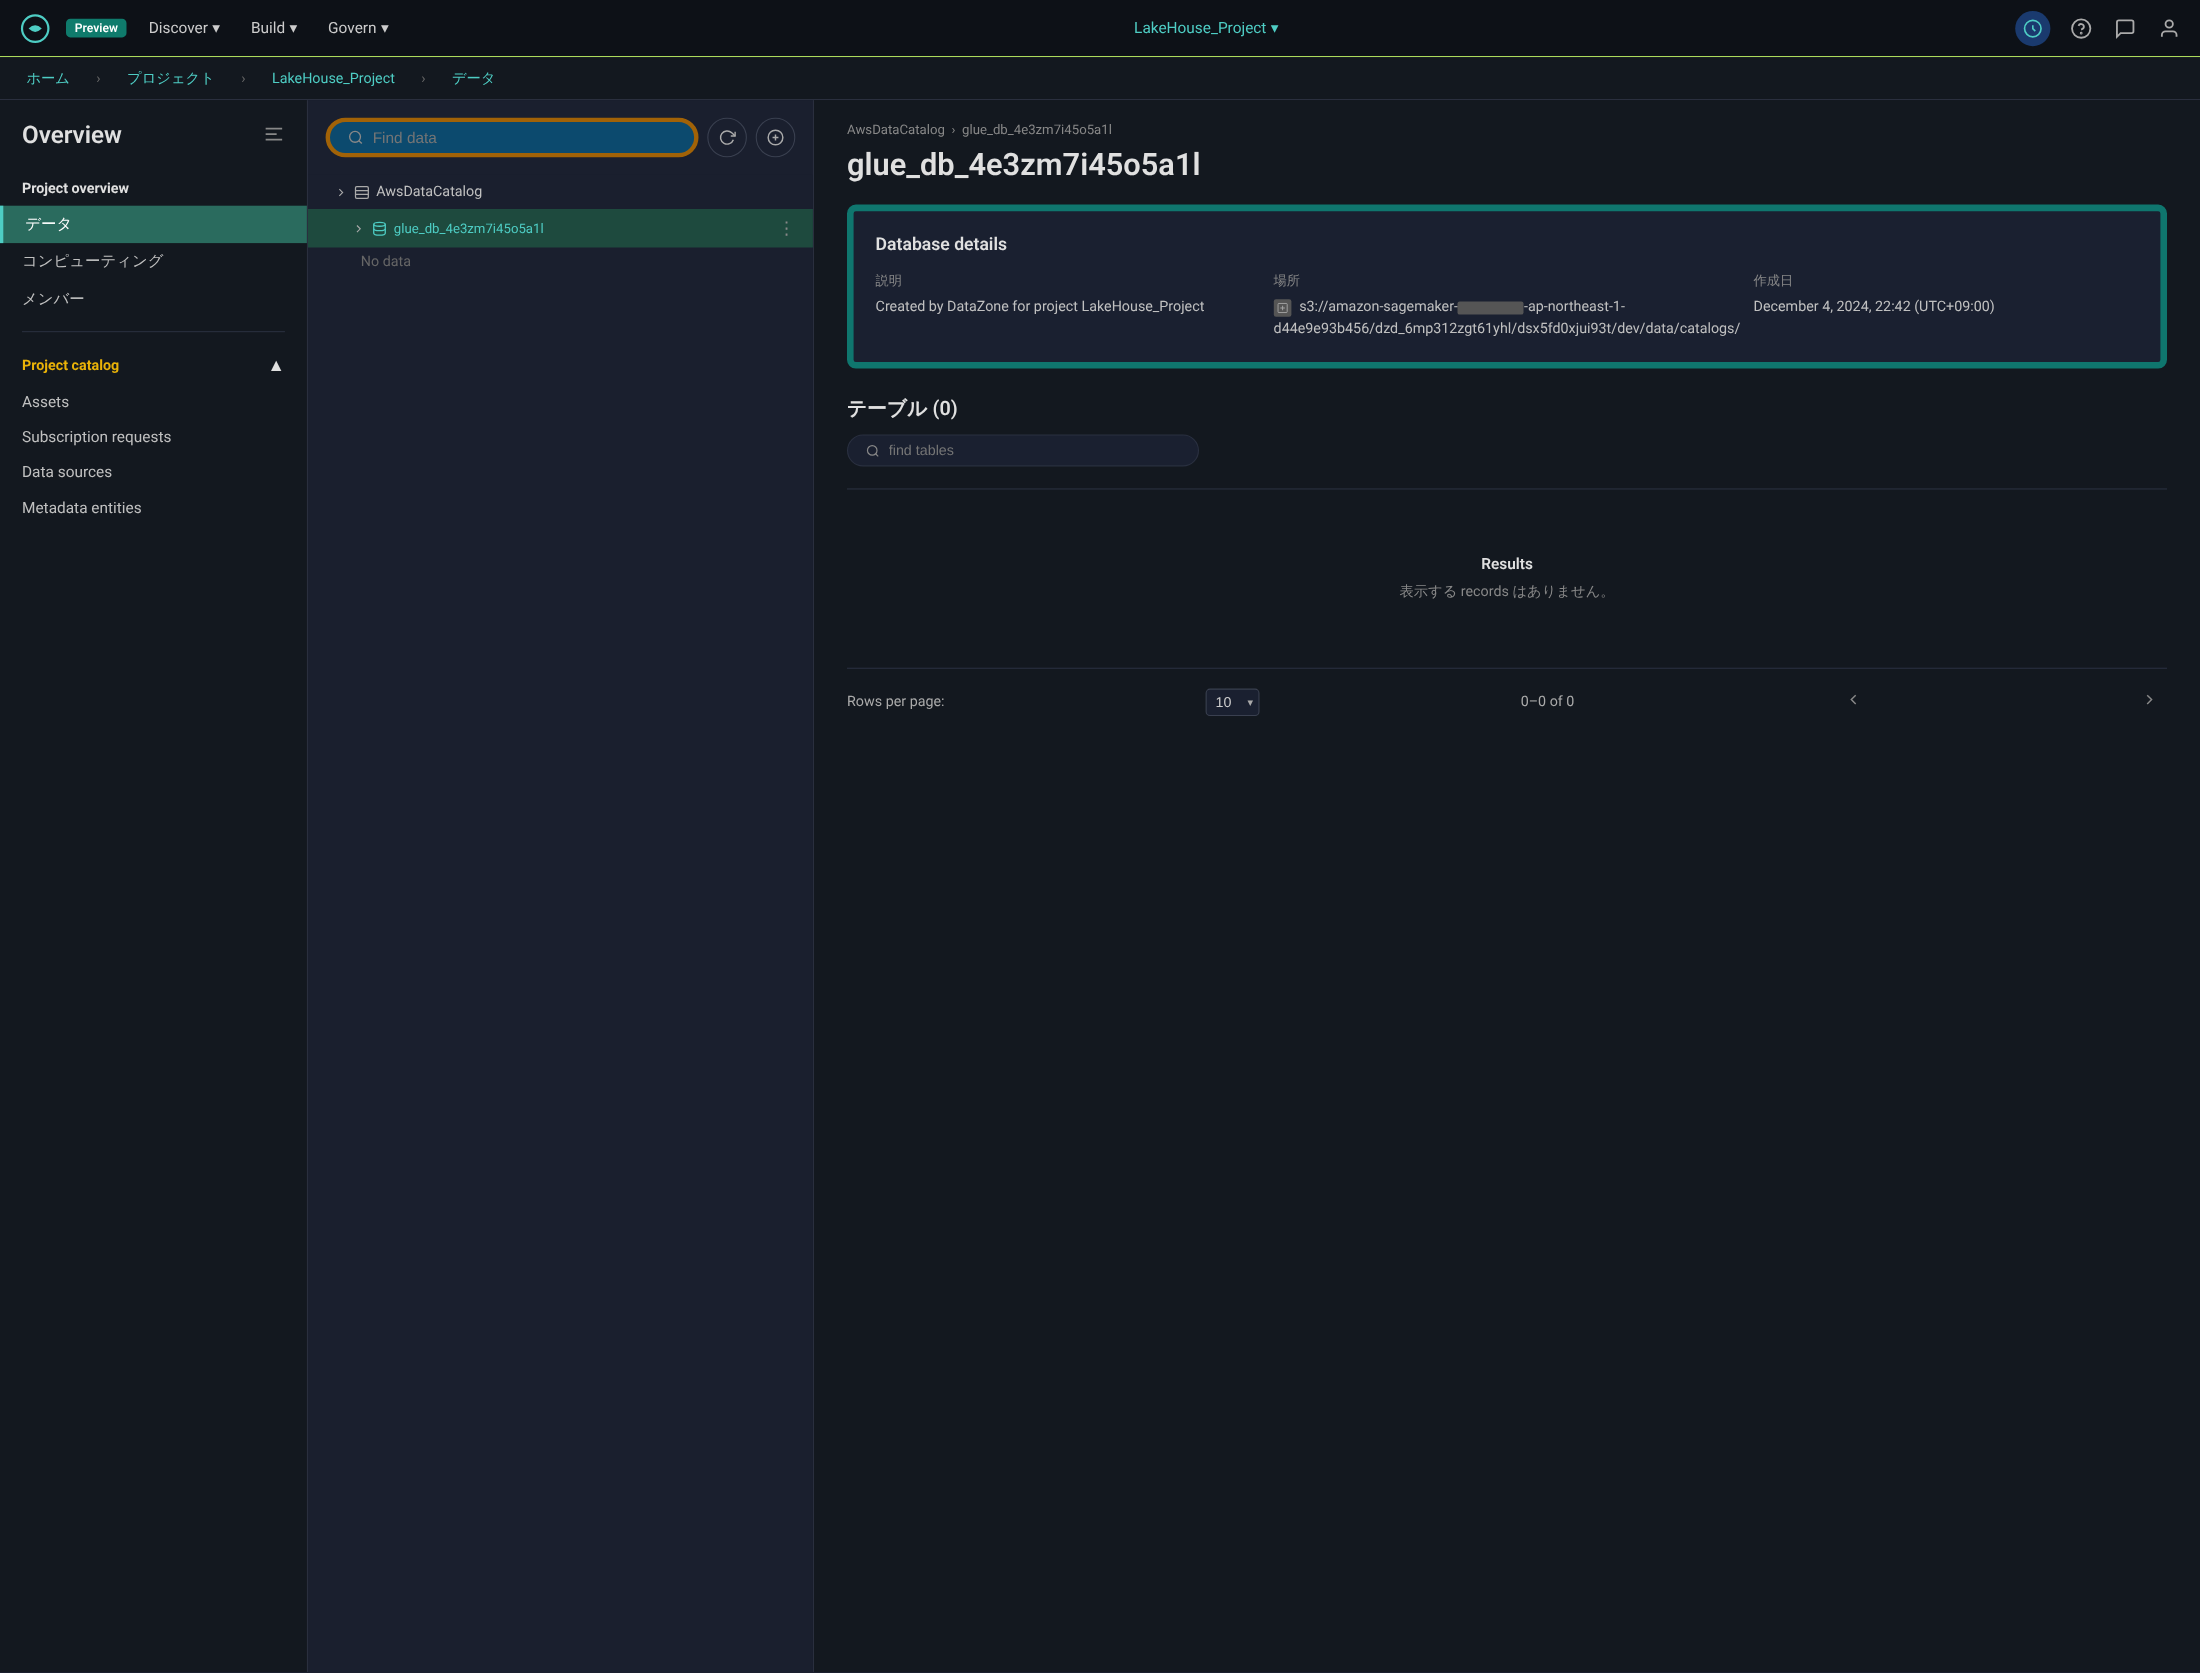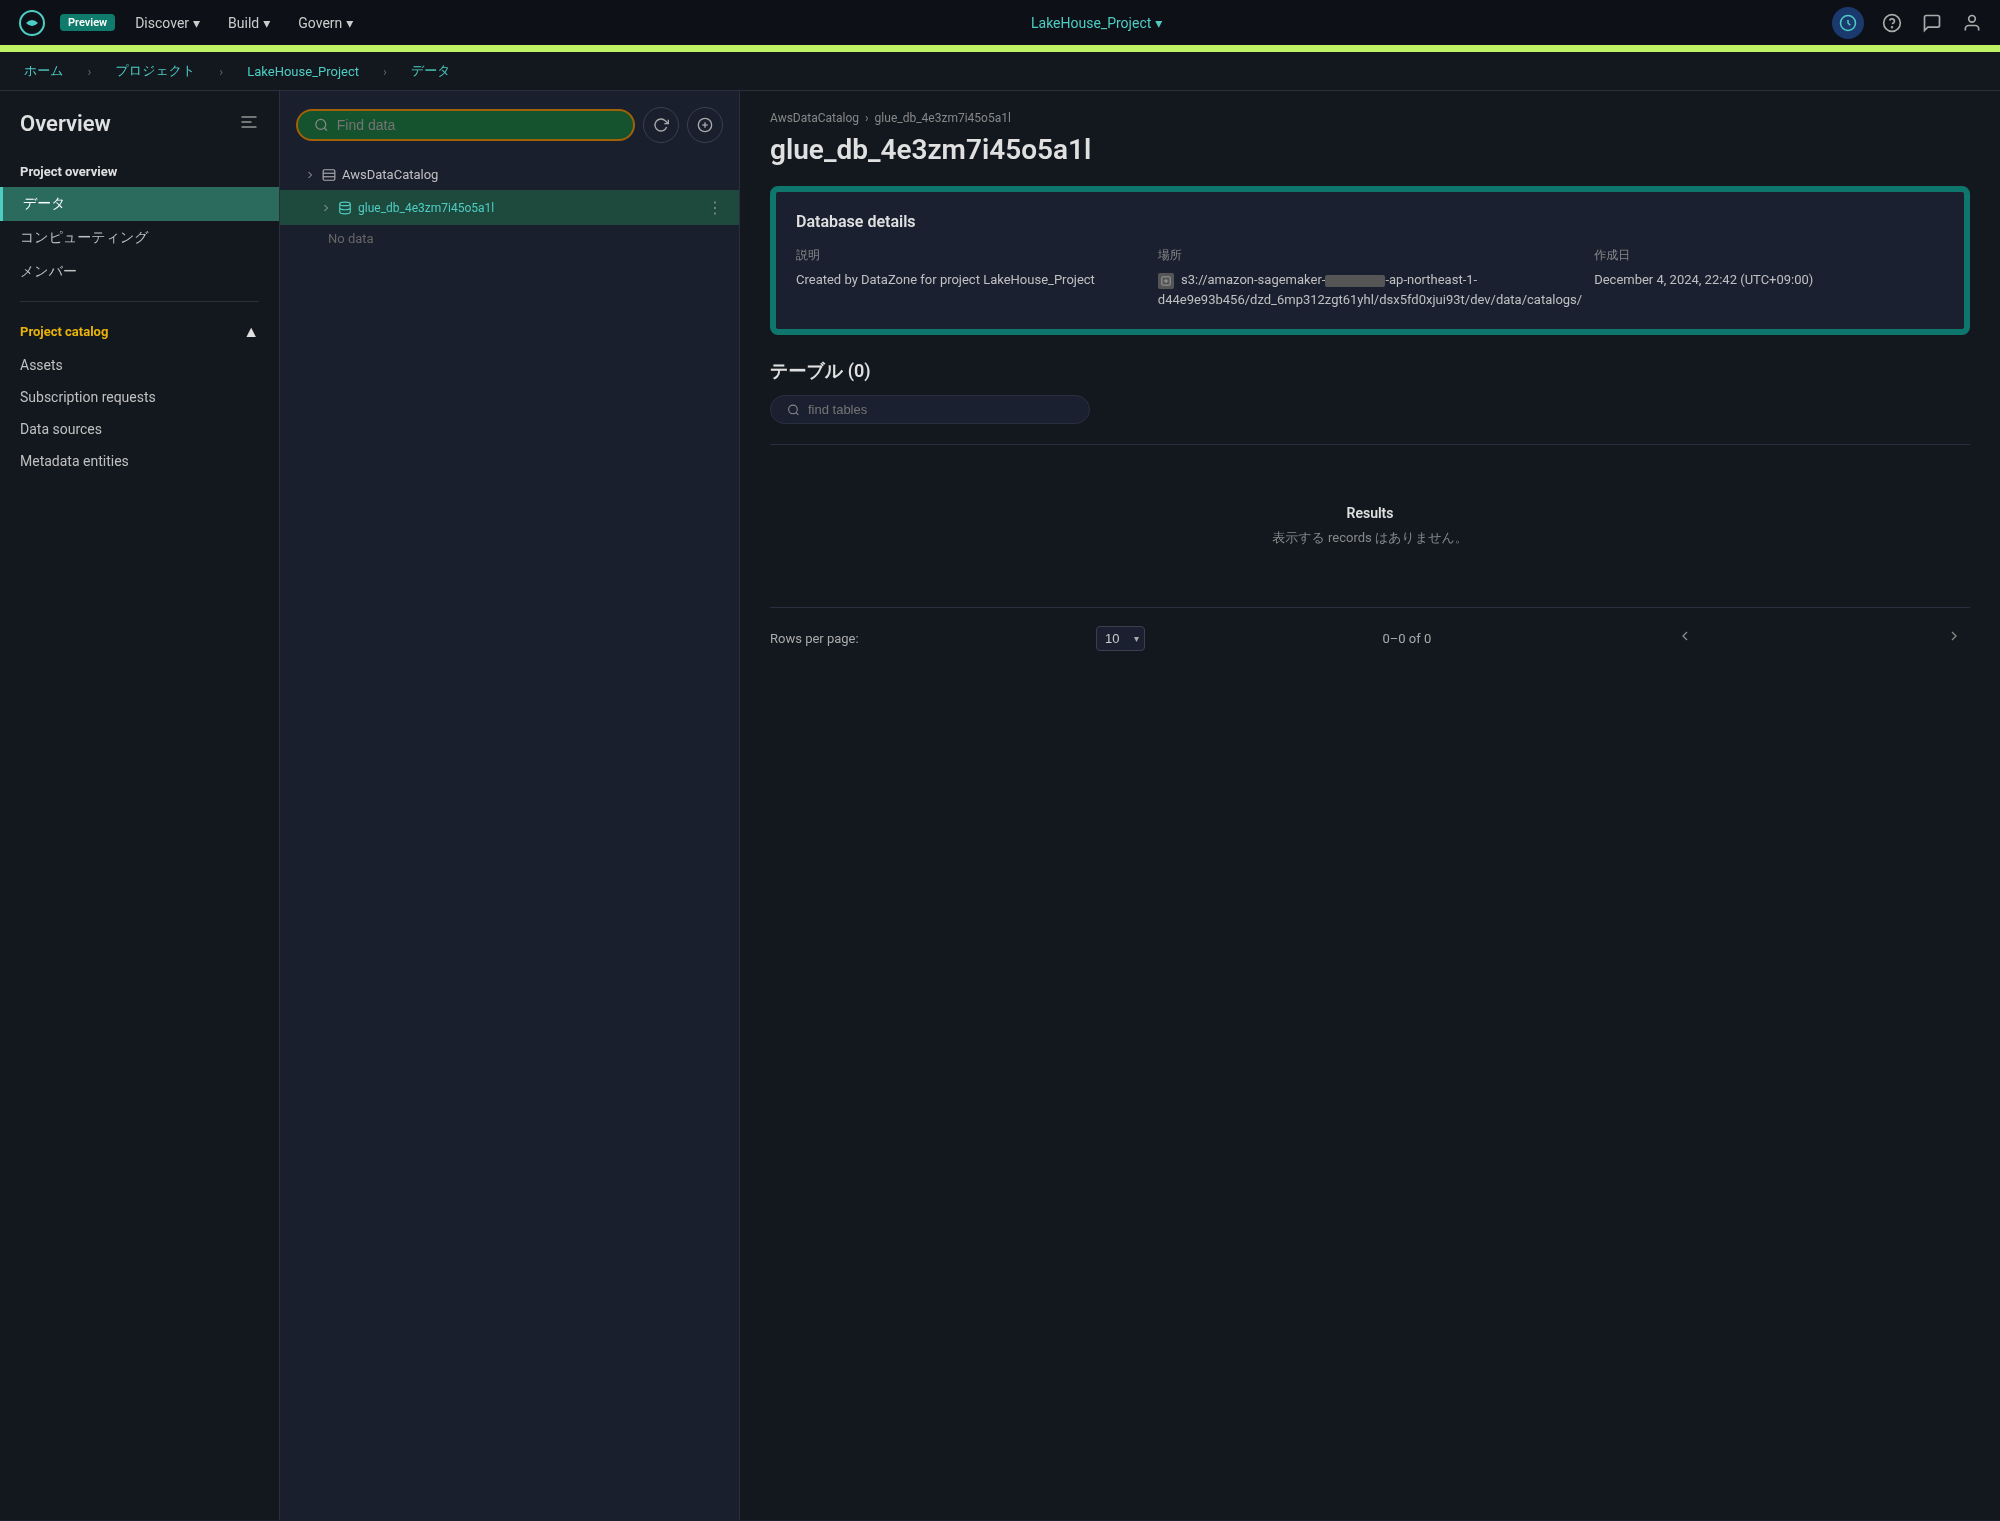--- a/index.html
+++ b/index.html
@@ -13,21 +13,21 @@
     }
 
     
     .top-nav {
       background: #0d1117;
       height: 52px;
       display: flex;
       align-items: center;
       padding: 0 16px;
       gap: 12px;
-      border-bottom: 7px solid #bef264;
+      border-bottom: 1px solid #bef264;
     }
     .logo {
       width: 32px;
       height: 32px;
       display: flex;
       align-items: center;
       justify-content: center;
     }
     .logo svg { width: 28px; height: 28px; }
     .preview-badge {
@@ -169,22 +169,22 @@
     .center-search {
       padding: 16px;
       display: flex;
       align-items: center;
       gap: 8px;
     }
     .search-box {
       flex: 1;
       display: flex;
       align-items: center;
-      background: #14532d;
-      border: 2px solid #a16207;
+      background: #0c4a6e;
+      border: 4px solid #a16207;
       border-radius: 24px;
       padding: 6px 16px;
       gap: 8px;
     }
     .search-box input {
       background: transparent;
       border: none;
       outline: none;
       color: #aaa;
       font-size: 14px;

